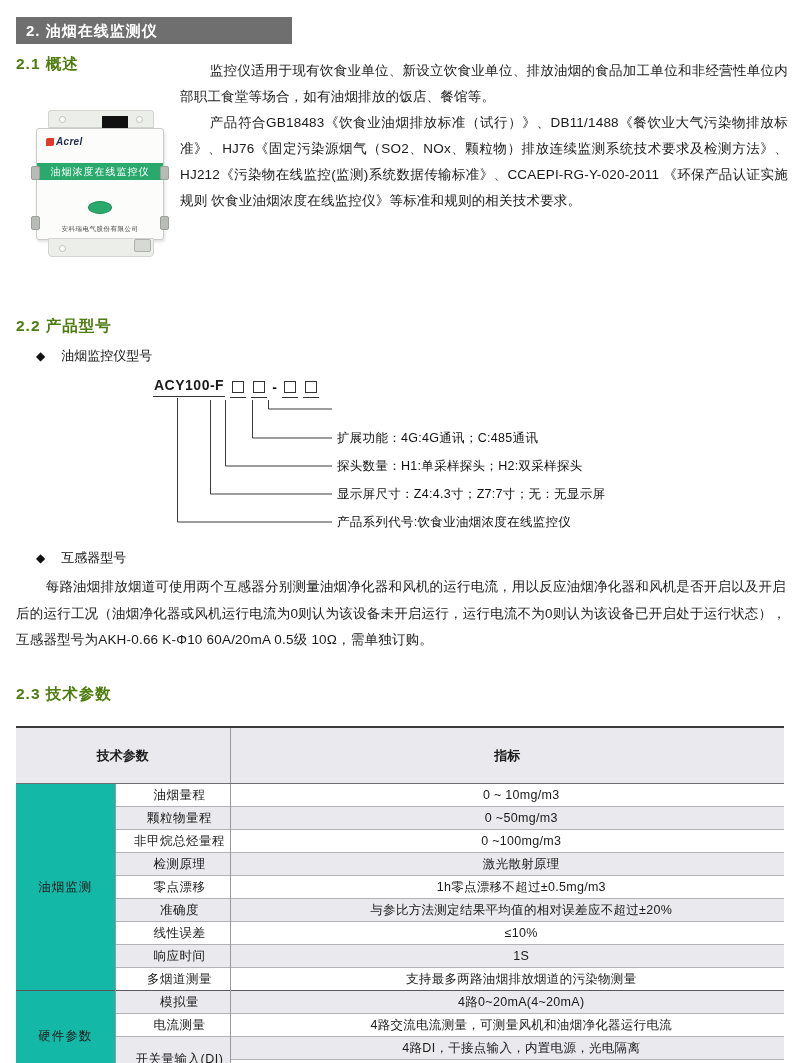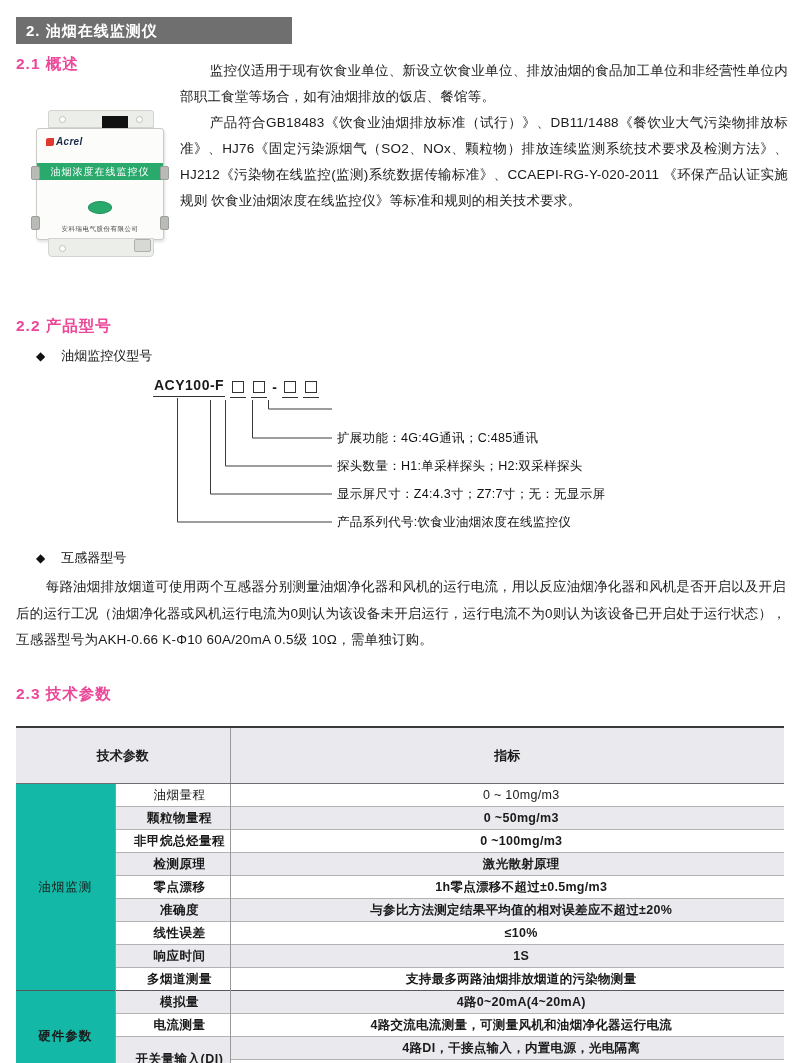--- a/index.html
+++ b/index.html
@@ -8,21 +8,21 @@
     font-family:"Liberation Sans","DejaVu Sans",sans-serif;color:#1a1a1a;
     -webkit-font-smoothing:antialiased;
   }
   
   .hdr-bar{
     position:absolute;left:16px;top:17px;width:276px;height:27px;
     background:#6f6f6f;color:#ffffff;font-size:15px;font-weight:bold;
     line-height:27px;padding-left:10px;box-sizing:border-box;letter-spacing:1px;
   }
   .h2{
-    position:absolute;left:16px;font-size:15.5px;font-weight:bold;color:#ec4899;
+    position:absolute;left:16px;font-size:15.5px;font-weight:bold;color:#4d7c0f;
     letter-spacing:1px;
   }
   .s21{top:54px;} .s22{top:316px;} .s23{top:684px;}
 
   
   .overview{
     position:absolute;left:16px;top:58px;width:772px;
     font-size:13.5px;line-height:26px;text-align:justify;letter-spacing:.2px;
   }
   .overview p{margin:0;text-indent:2.2em;}
@@ -89,21 +89,21 @@
     background:#e9e9ee;border-top:2px solid #3a3a3a;border-bottom:1px solid #6e6e72;
     padding:14px;
   }
   .tech-table th.thleft{border-right:1px solid #98989c;}
   .tech-table td{height:22px;padding:0;vertical-align:middle;text-align:center;}
   .tech-table td.grp{
     text-align:center;border-right:1px solid #98989c;background:#14b8a6;letter-spacing:1px;
   }
   .tech-table td.param{padding-left:14px;border-right:1px solid #98989c;letter-spacing:.5px;}
   .tech-table td.val{padding-left:28px;letter-spacing:.3px;}
-  .tech-table tbody tr + tr td{border-top:1px solid #b3b3b6;font-weight:bold;}
+  .tech-table tbody tr + tr td{border-top:1px solid #b3b3b6;}
   .tech-table tbody tr.shade td.param,
   .tech-table tbody tr.shade td.val{background:#e9e9ee;}
   .tech-table tbody tr.grp-start td{border-top:1.5px solid #58585c;}
   .tech-table tbody tr.first td{border-top:none;}
 </style>
 </head>
 <body>
 
 <div class="hdr-bar">2.  油烟在线监测仪</div>
 

